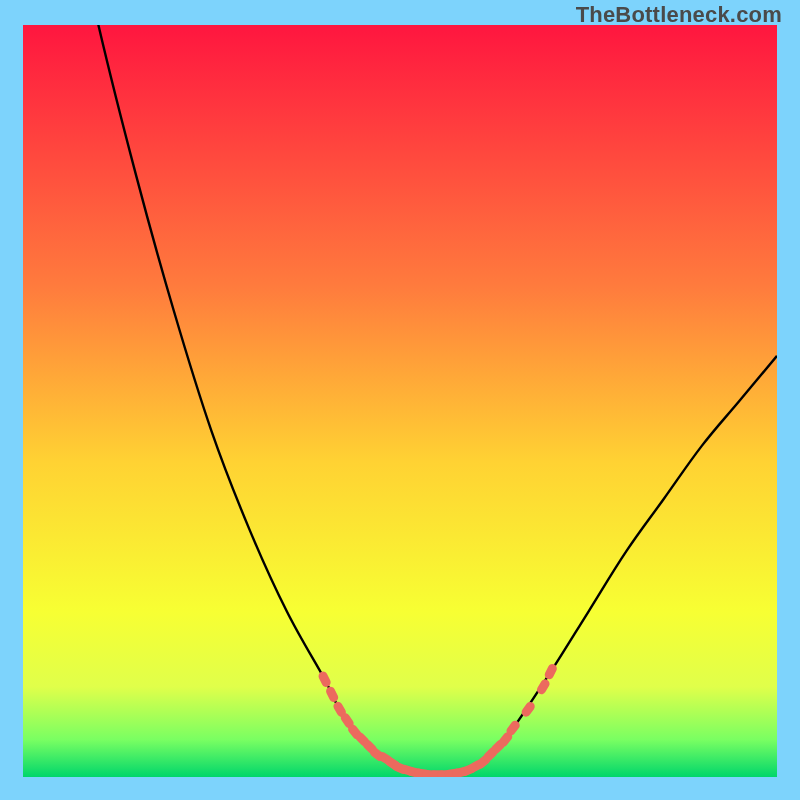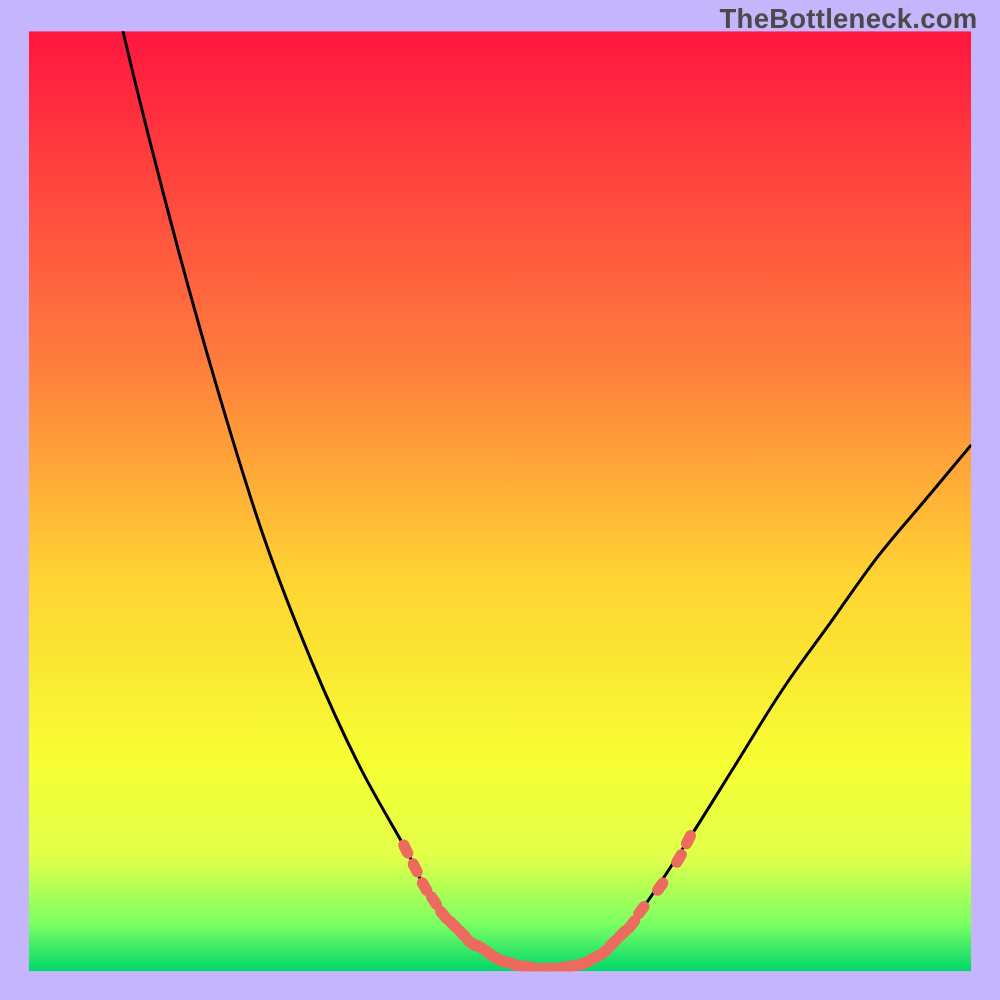--- a/index.html
+++ b/index.html
@@ -10,21 +10,21 @@
     background: #000;
     font-family: Arial, Helvetica, sans-serif;
     overflow: hidden;
   }
   .frame {
     position: absolute;
     left: 0;
     top: 0;
     width: 800px;
     height: 800px;
-    background: #c4b5fd;
+    background: #7dd3fc;
   }
   .watermark {
     position: absolute;
     top: 2px;
     right: 18px;
     color: #4a4a4a;
     font-size: 22px;
     font-weight: 600;
     letter-spacing: 0.2px;
   }

